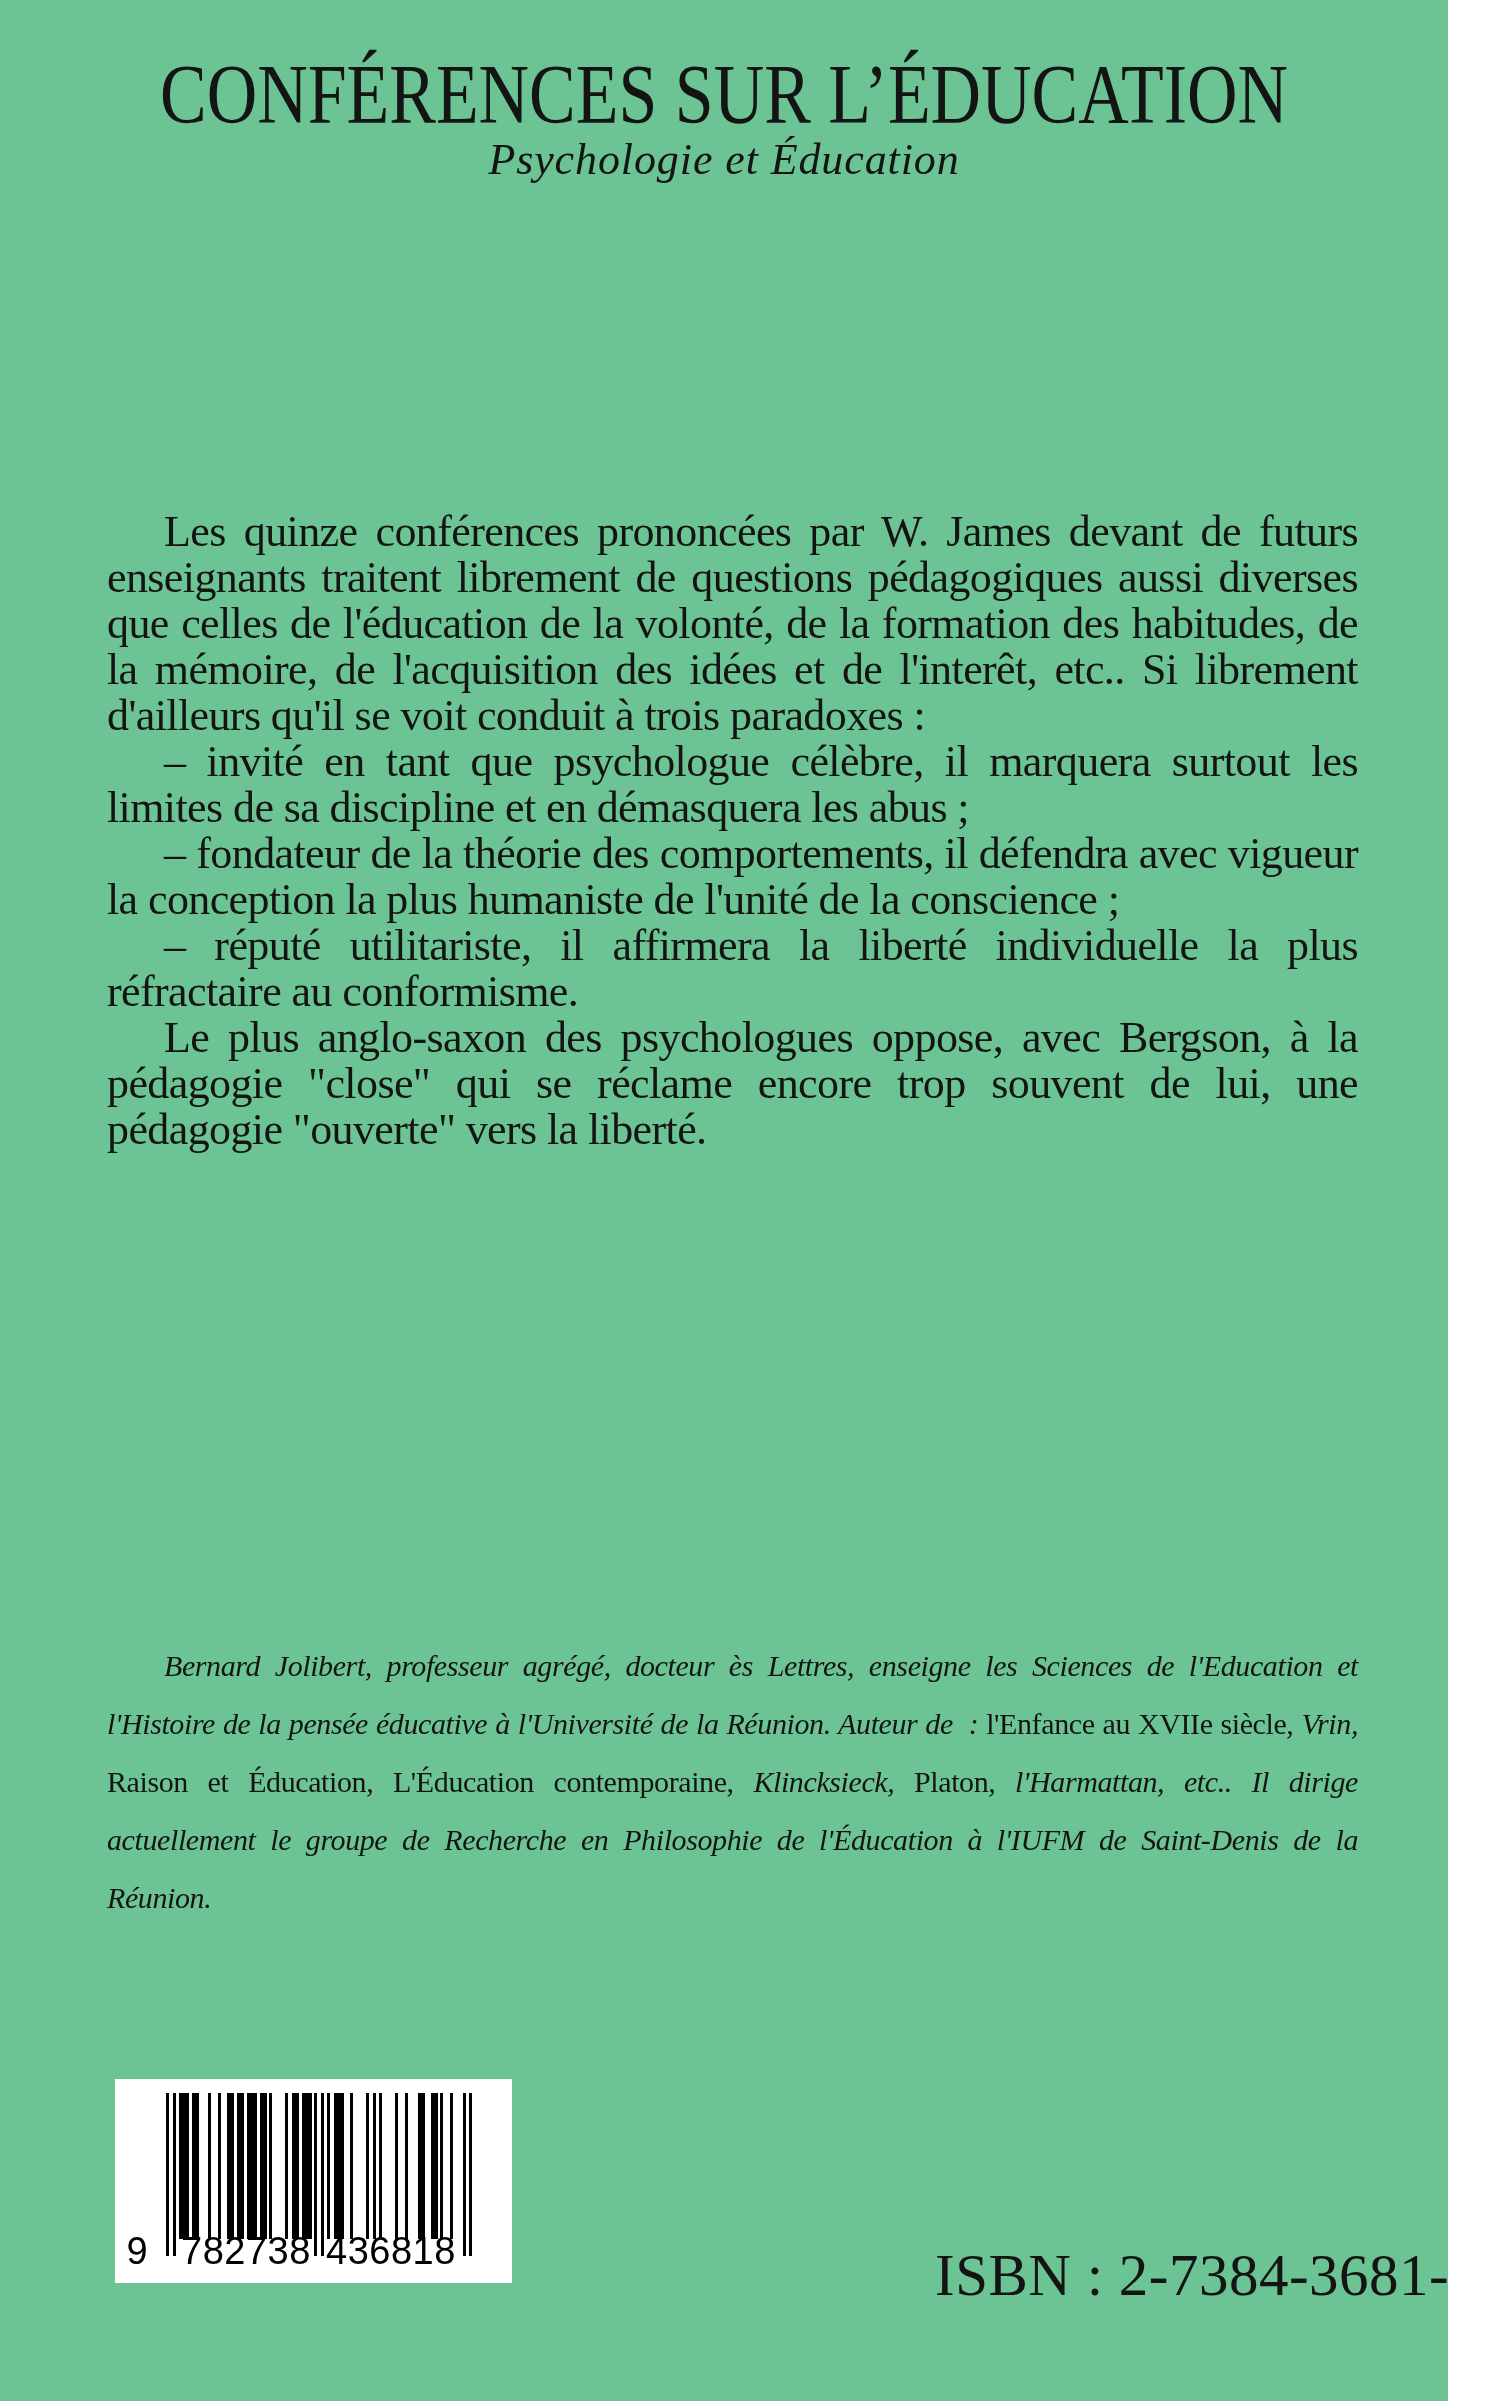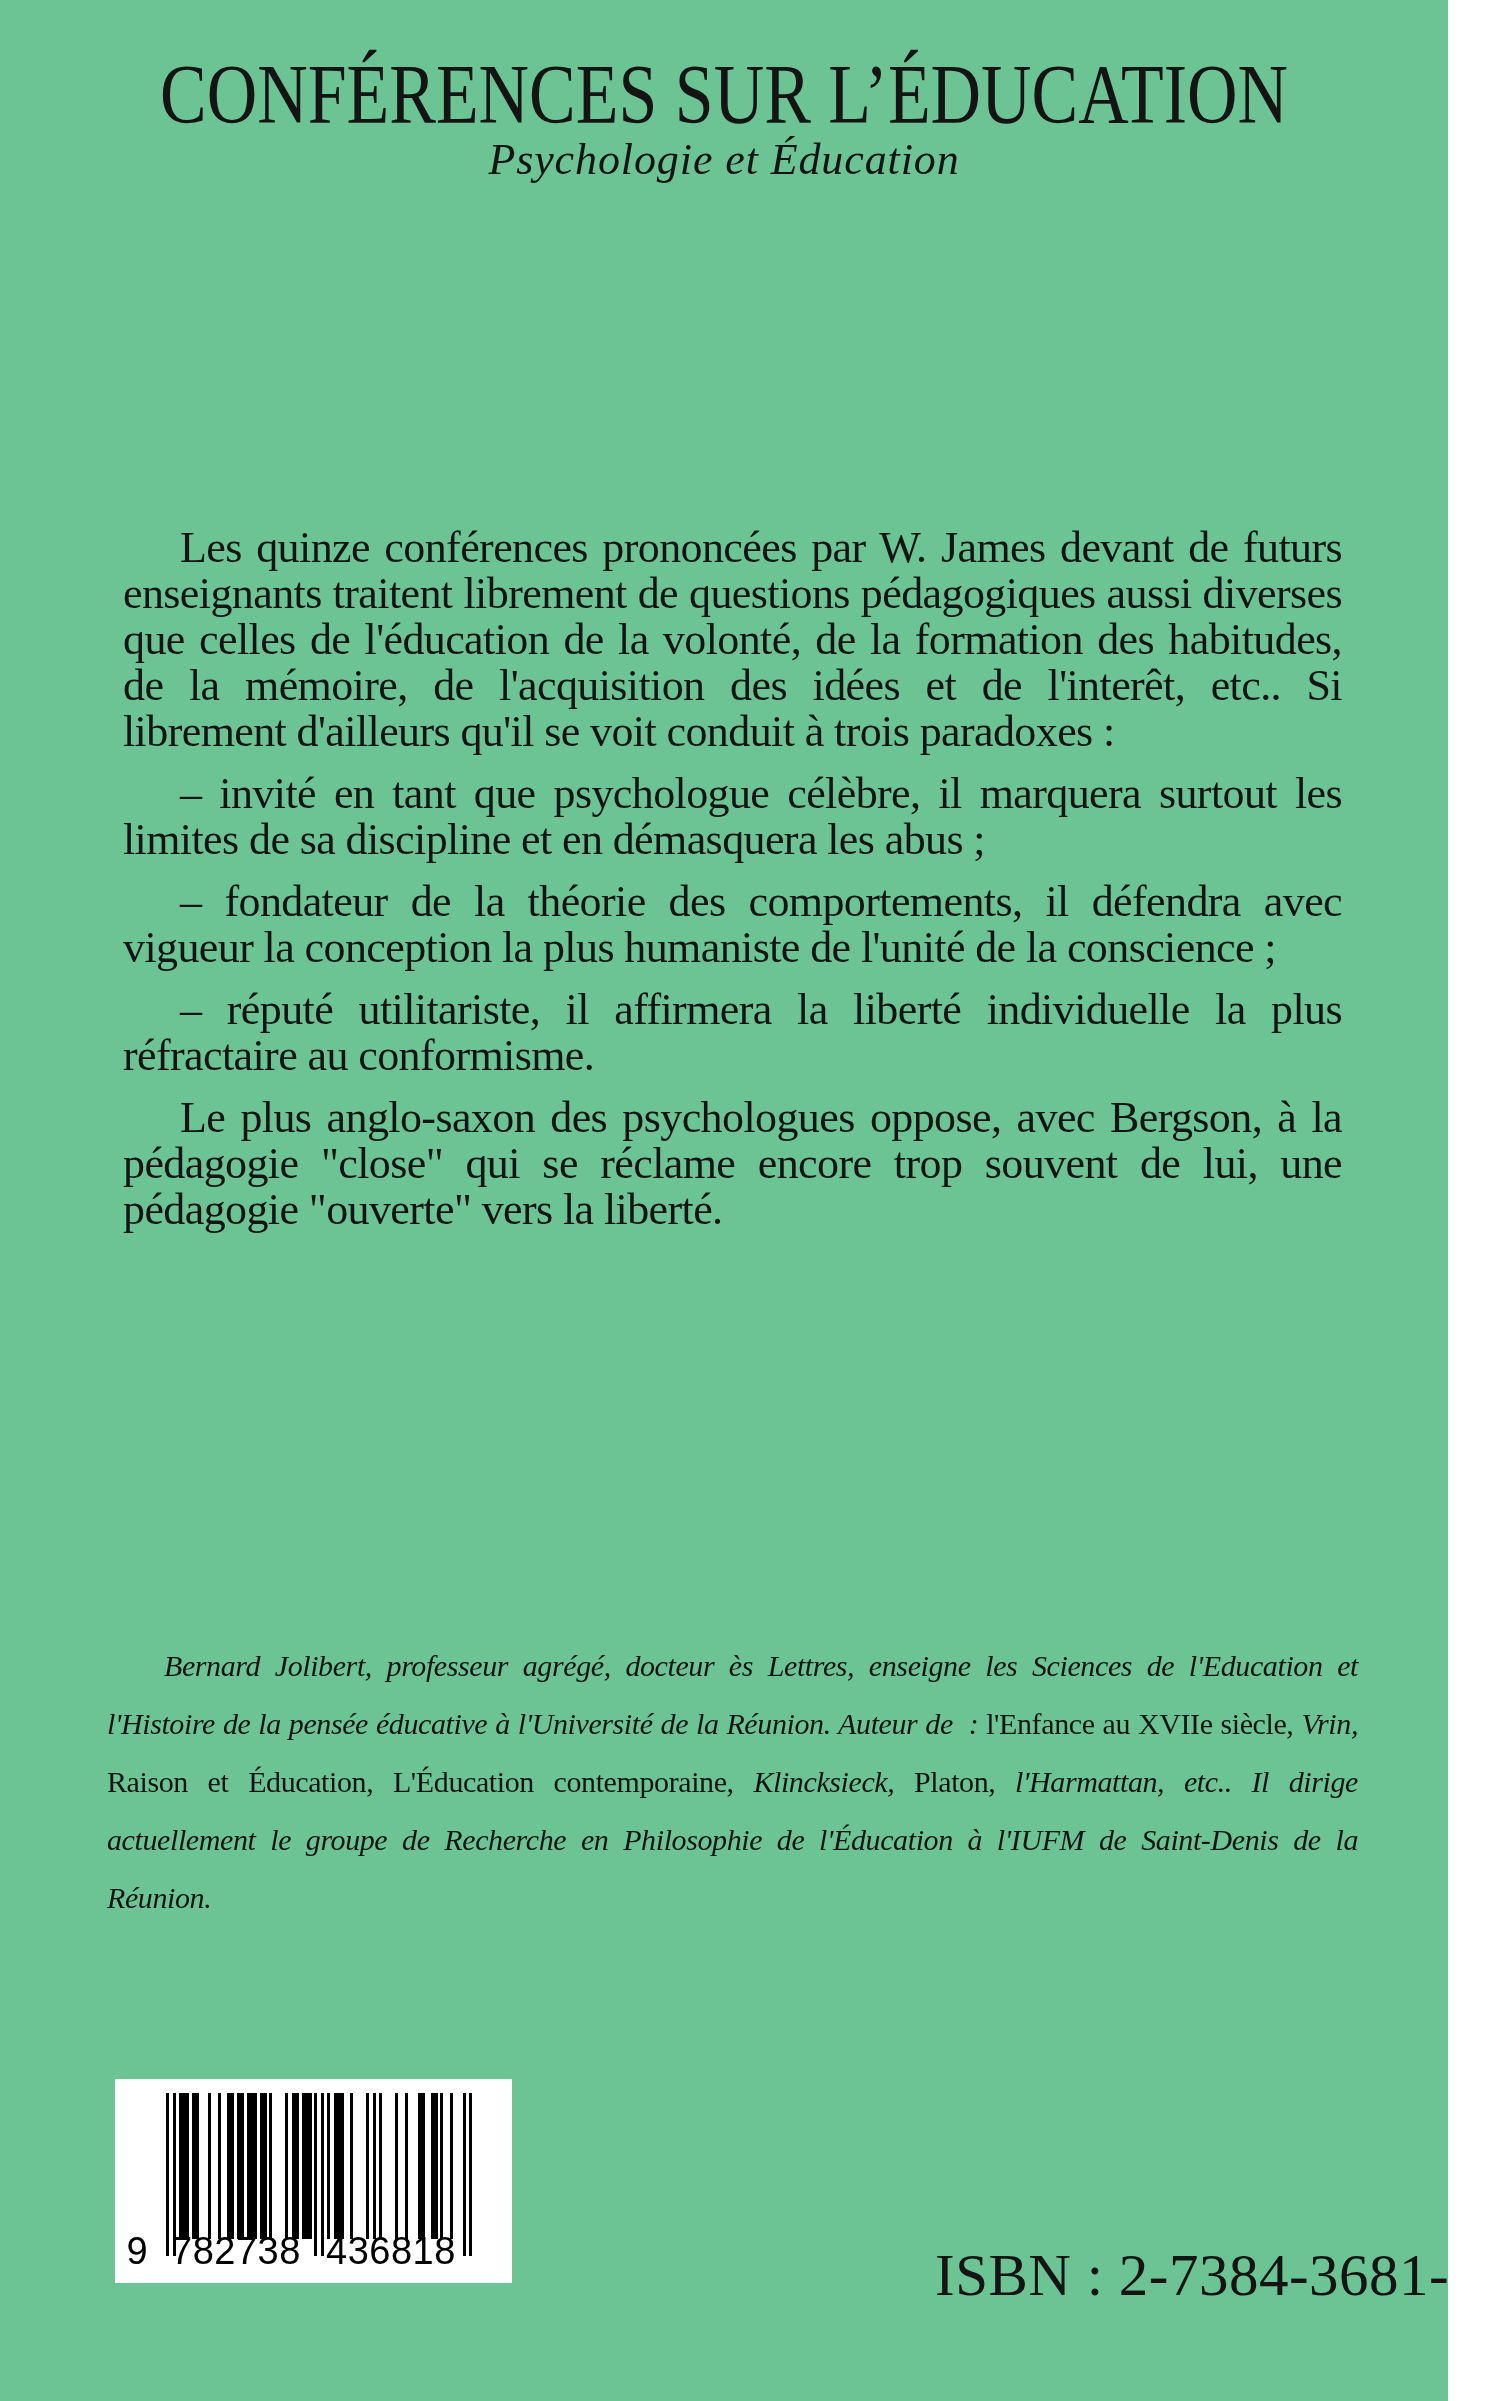--- a/index.html
+++ b/index.html
@@ -33,21 +33,21 @@
   .synopsis{
     position:absolute;
     left:107px; top:509px;
     width:1251px;
     font-size:44px;
     line-height:46px;
     text-align:justify;
     letter-spacing:-0.6px;
   }
   .synopsis p{
-    margin:16px;
+    margin:0;
     text-indent:57px;
   }
   .bio{
     position:absolute;
     left:107px; top:1637px;
     width:1251px;
     font-size:30px;
     line-height:58px;
     text-align:justify;
     letter-spacing:-0.4px;
@@ -78,21 +78,21 @@
   .bc-digit{
     position:absolute;
     top:151px;
     font-family:"Liberation Sans",sans-serif;
     font-size:38px;
     color:#000;
     letter-spacing:0.5px;
     white-space:nowrap;
   }
   .bc-first{ left:11.4px; }
-  .bc-g1{ left:56px; }
+  .bc-g1{ left:66px; }
   .bc-g2{ left:211px; }
   .isbn{
     position:absolute;
     left:935px; top:2241px;
     font-size:59px;
     letter-spacing:0.5px;
     white-space:nowrap;
   }
 </style>
 </head>

